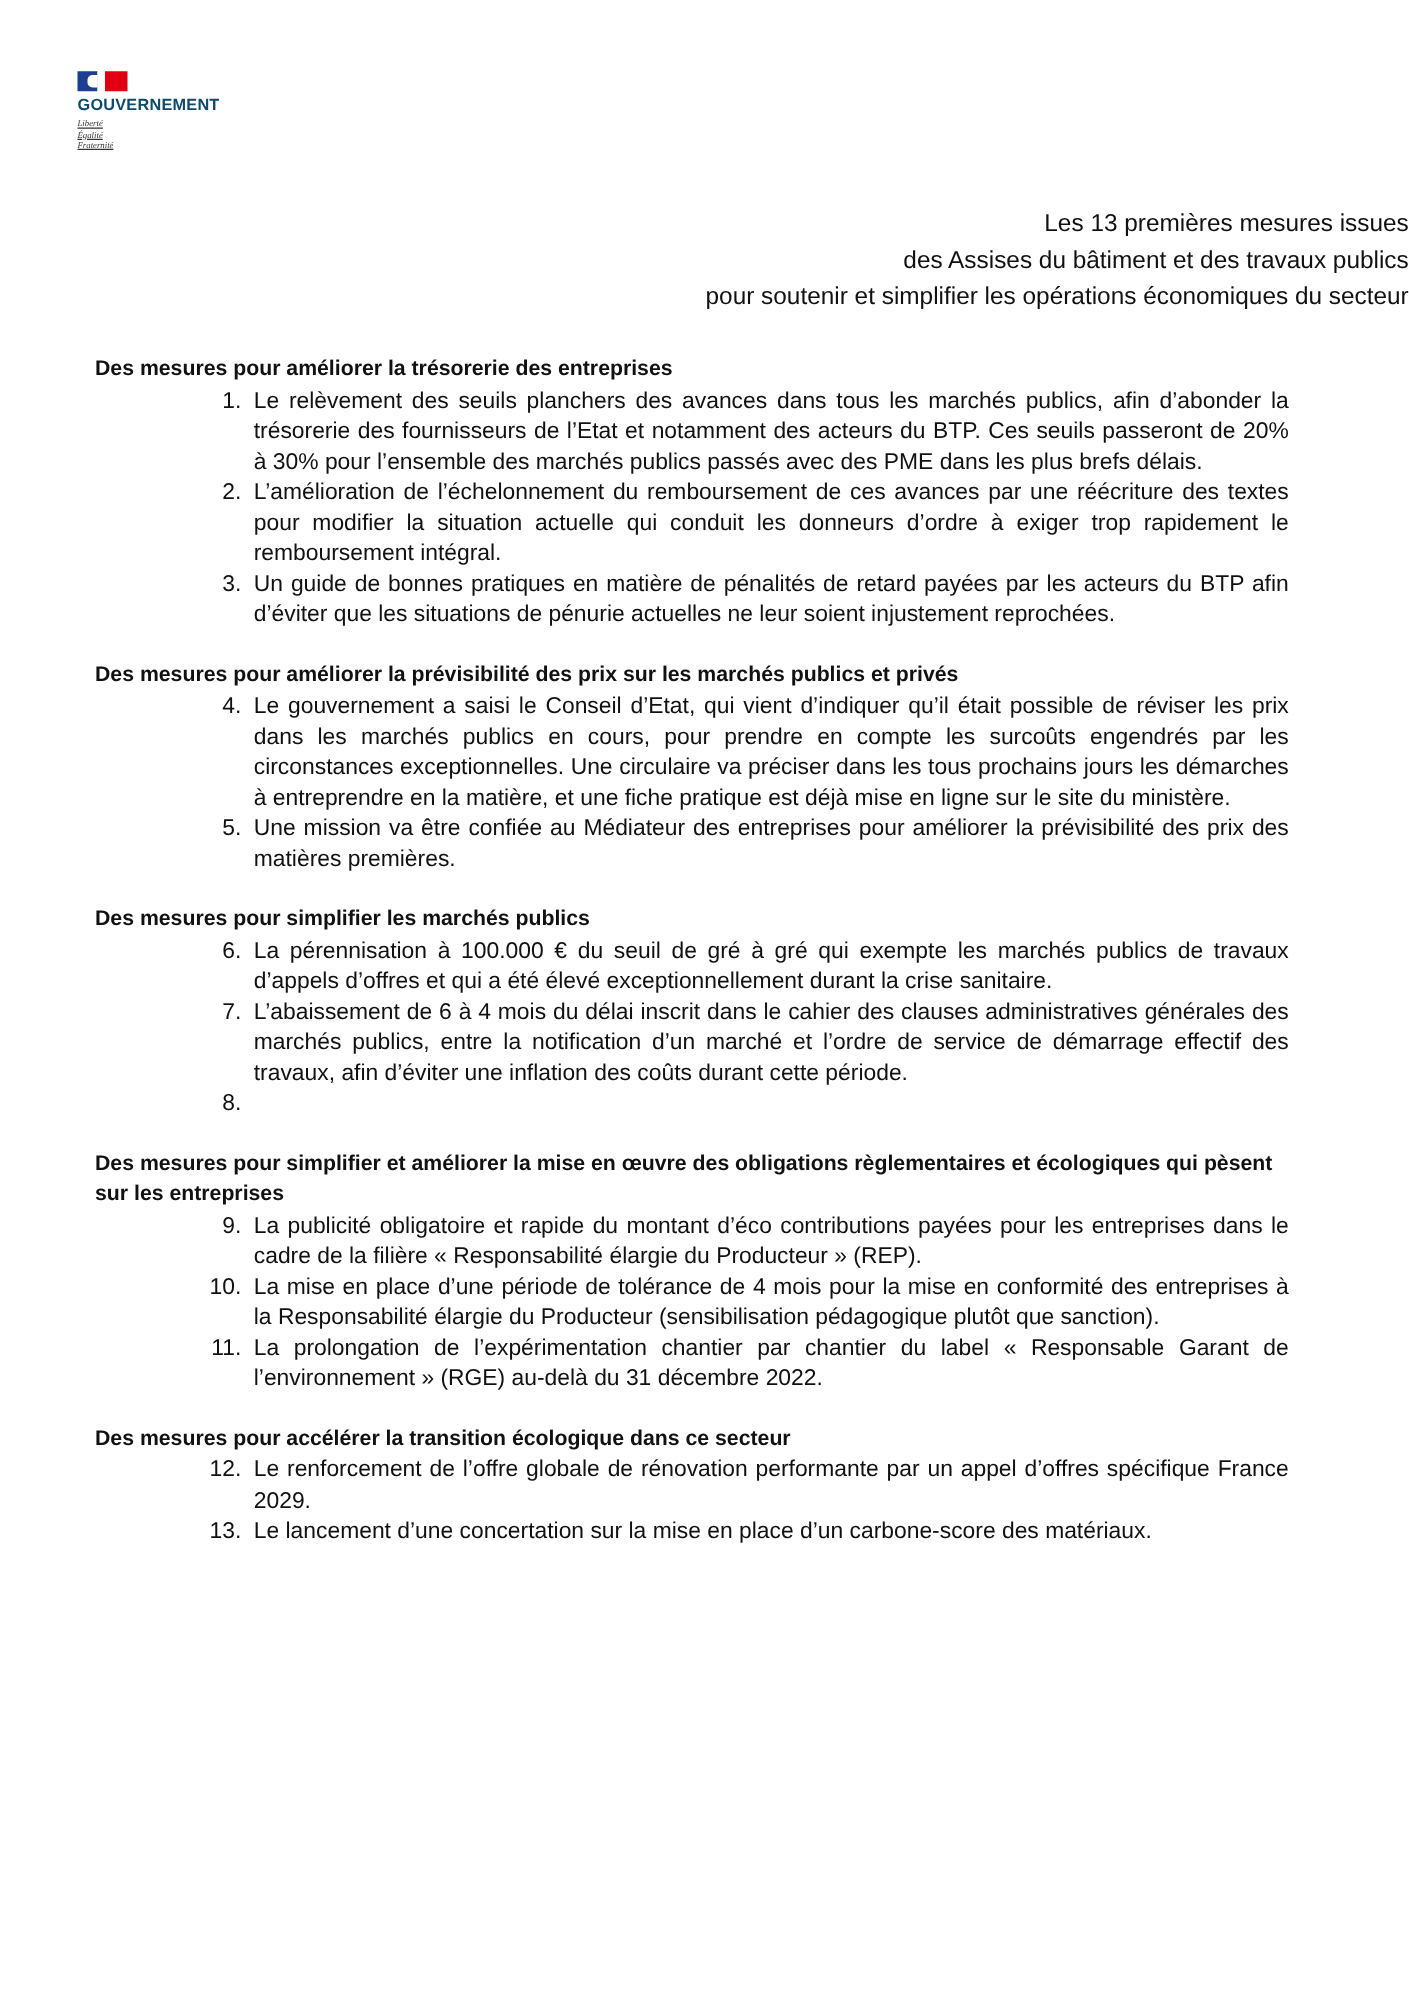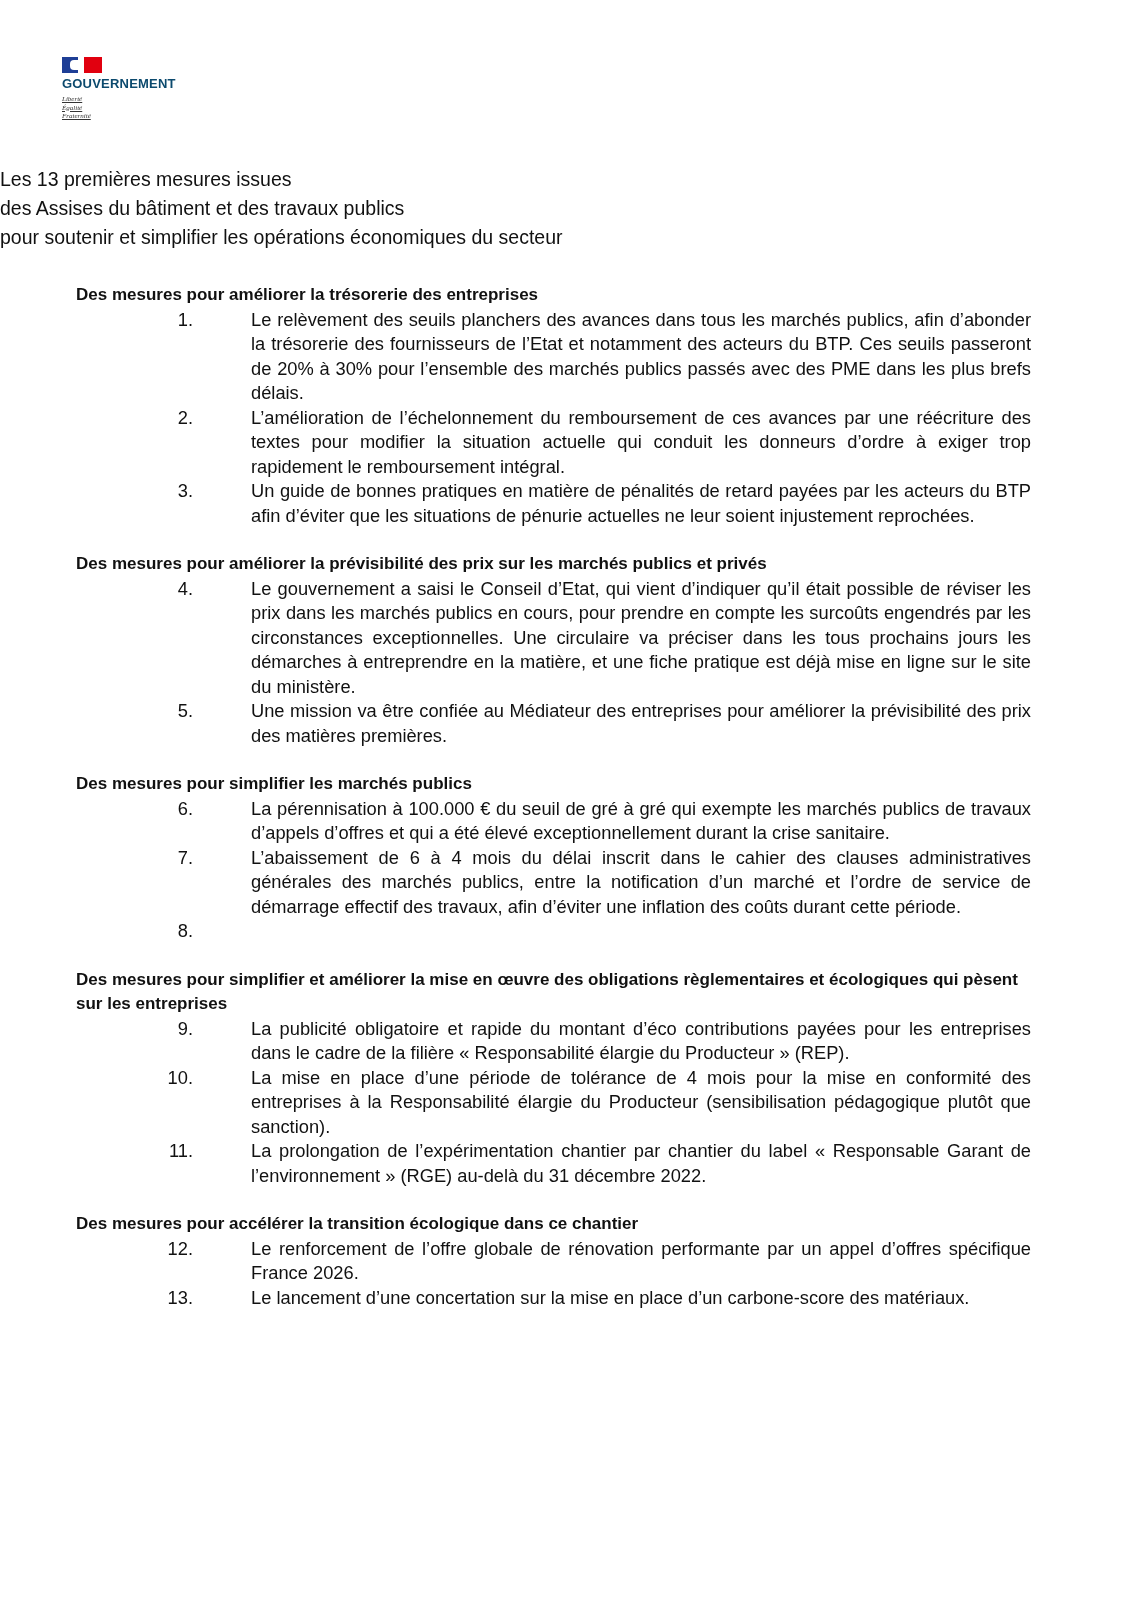--- a/index.html
+++ b/index.html
@@ -20,32 +20,32 @@
   .gouv {
     font-family: "Liberation Sans", sans-serif; font-weight: bold;
     font-size: 13px; letter-spacing: 0.2px; margin-top: 3px; color: #0c4a6e;
   }
   .motto {
     font-family: "Liberation Serif", serif; font-style: italic;
     font-size: 7px; line-height: 8.5px; margin-top: 4px; color: #333; text-decoration: underline;
   }
   .title-block {
     position: absolute; top: 165px; left: 0; width: 1127px;
-    text-align: left; font-size: 19.5px; line-height: 29px;
+    text-align: right; font-size: 19.5px; line-height: 29px;
   }
   .content {
     position: absolute; left: 76px; top: 283px; width: 955px;
     font-size: 18.3px; line-height: 24.5px;
   }
   .section { margin-bottom: 24px; }
   .section-heading { font-weight: bold; font-size: 17px; line-height: 24.5px; }
   .items { list-style: none; margin: 0; padding: 0; }
   .item { display: flex; }
   .num { width: 117px; text-align: right; padding-right: 10px; flex: none; }
-  .txt { flex: 1; text-align: justify; margin-left: 48px; }
+  .txt { flex: 1; text-align: justify; }
 </style>
 </head>
 <body>
 
 <div class="logo">
   <div class="flag">
     <div class="b"></div>
       <div class="w"></div>
       <div class="r"></div>
   </div>
@@ -126,25 +126,25 @@
         <span class="txt">La mise en place d’une période de tolérance de 4 mois pour la mise en conformité des entreprises à la Responsabilité élargie du Producteur (sensibilisation pédagogique plutôt que sanction).</span>
       </li>
       <li class="item">
         <span class="num">11.</span>
         <span class="txt">La prolongation de l’expérimentation chantier par chantier du label « Responsable Garant de l’environnement » (RGE) au-delà du 31 décembre 2022.</span>
       </li>
     </ol>
   </div>
 
   <div class="section">
-    <div class="section-heading">Des mesures pour accélérer la transition écologique dans ce chantier</div>
+    <div class="section-heading">Des mesures pour accélérer la transition écologique dans ce secteur</div>
     <ol class="items">
       <li class="item">
         <span class="num">12.</span>
-        <span class="txt">Le renforcement de l’offre globale de rénovation performante par un appel d’offres spécifique France 2026.</span>
+        <span class="txt">Le renforcement de l’offre globale de rénovation performante par un appel d’offres spécifique France 2029.</span>
       </li>
       <li class="item">
         <span class="num">13.</span>
         <span class="txt">Le lancement d’une concertation sur la mise en place d’un carbone-score des matériaux.</span>
       </li>
     </ol>
   </div>
 </div>
 
 </body></html>

